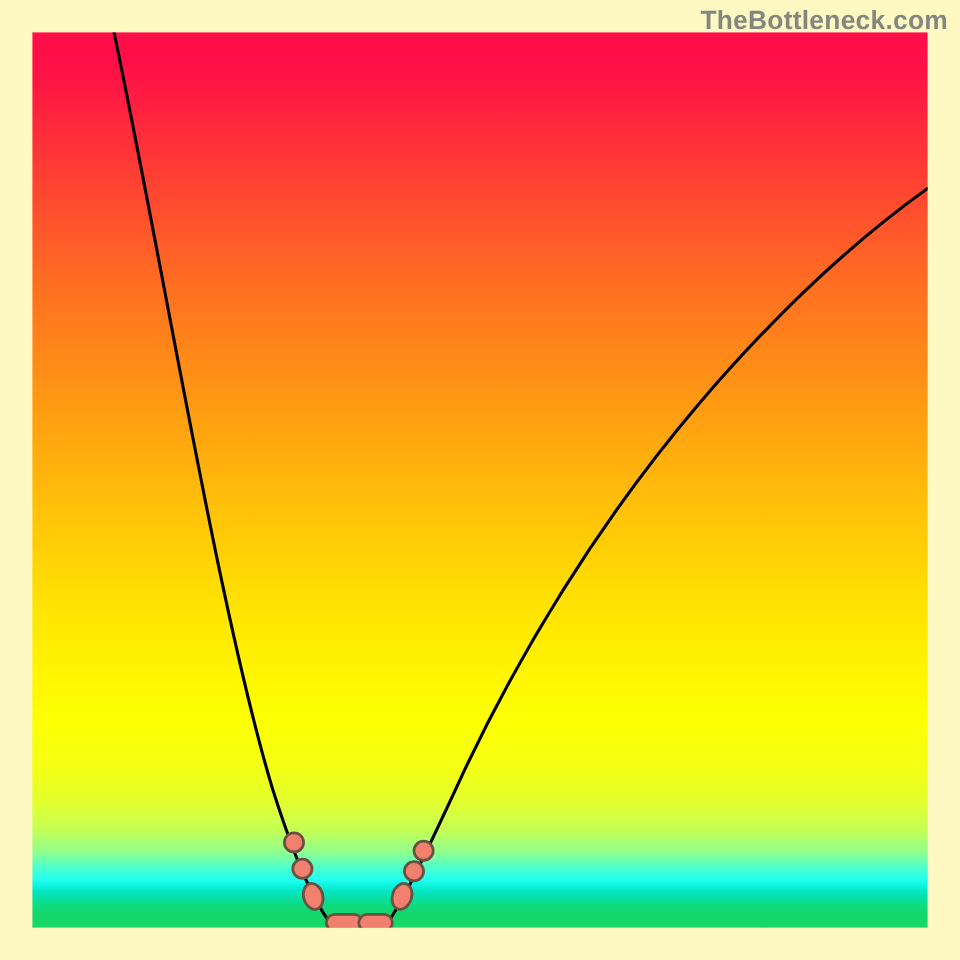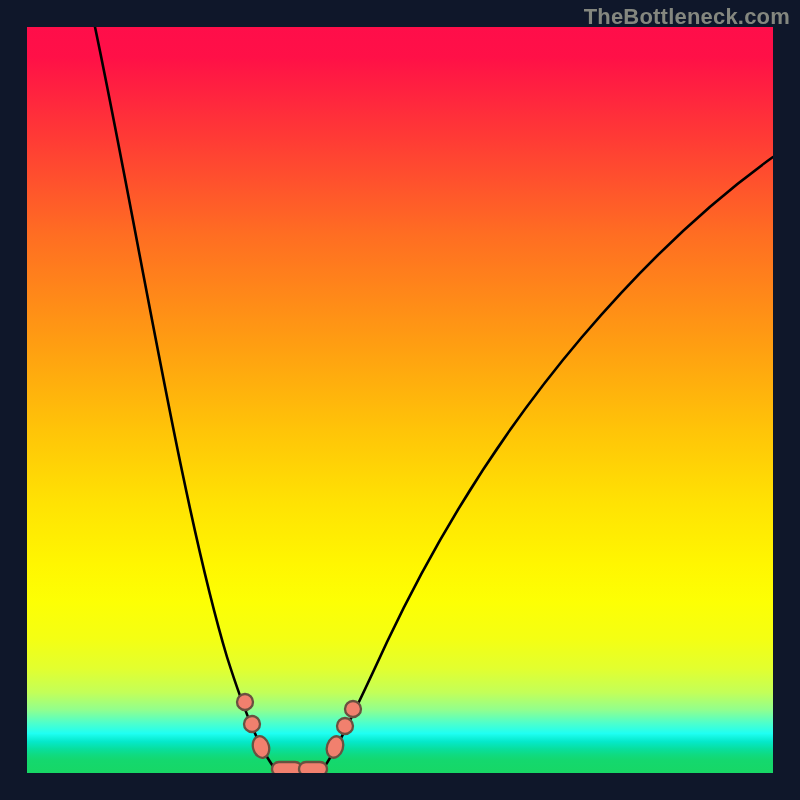--- a/index.html
+++ b/index.html
@@ -1,21 +1,21 @@
 <!DOCTYPE html>
 <html><head>
 <meta charset="utf-8">
 <style>
   * { margin: 0; padding: 0; box-sizing: border-box; }
   html, body { width: 800px; height: 800px; overflow: hidden; background: #000; }
   .frame {
     position: relative;
     width: 800px;
     height: 800px;
-    background: #0f172a;
+    background: #fef9c3;
   }
   .plot {
     position: absolute;
     left: 27px;
     top: 27px;
     width: 746px;
     height: 746px;
     background: linear-gradient(to bottom,
       #ff0e4a 0%,
       #ff1047 4%,

